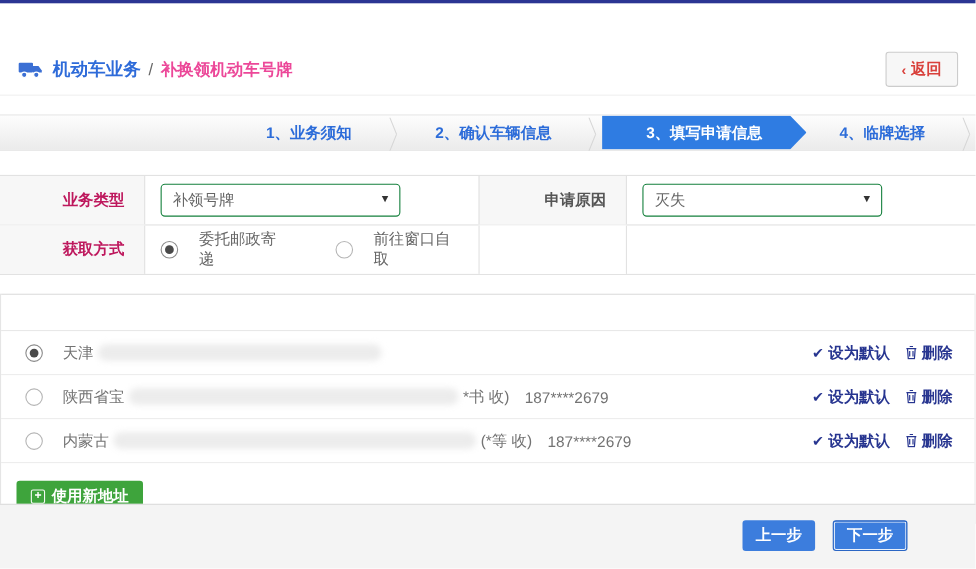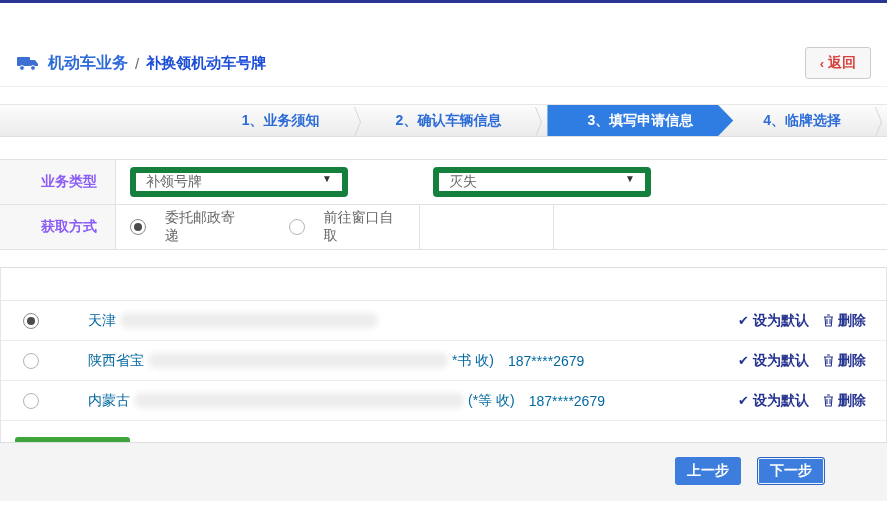--- a/index.html
+++ b/index.html
@@ -10,21 +10,21 @@
     font-size:14px; color:#555;
     position:relative; overflow:hidden;
   }
   .topline { height:3px; background:#2b3593; }
 
   
   .header { height:47px; display:flex; align-items:center; padding:0 16px; border-bottom:1px solid #efefef; background:#fff;margin-top:37px; }
   .truck-icon { width:24px; height:18px; margin-right:8px; display:inline-flex; }
   .page-title { color:#2e6bd9; font-size:16px; font-weight:bold; }
   .crumb-sep { color:#666; margin:0 7px; font-size:15px; }
-  .page-subtitle { color:#1d4ed8; font-size:15px; font-weight:600; }
+  .page-subtitle { color:#ec4899; font-size:15px; font-weight:600; }
   .back-btn {
     margin-left:auto; background:#f7f7f7; border:1px solid #ccc; border-radius:3px;
     padding:6px 14px; color:#d9413c; font-weight:bold; font-size:14px; cursor:pointer;
     display:inline-flex; align-items:center; gap:4px;
   }
   .back-chevron { font-size:13px; font-weight:bold; }
 
   
   .stepbar {
     margin-top:17px; height:33px;
@@ -44,67 +44,67 @@
   .sep { width:16px; position:relative; }
   .sep::before, .sep::after { content:""; position:absolute; left:7px; width:1px; background:#d6d6d6; }
   .sep::before { top:2px; height:15px; transform:skewX(22deg); }
   .sep::after { top:17px; height:15px; transform:skewX(-22deg); }
 
   
   .form-table { margin-top:22px; border:1px solid #e2e2e2; border-left:none; border-right:none; width:100%; }
   .form-row { display:flex; border-bottom:1px solid #e2e2e2; }
   .form-row:last-child { border-bottom:none; }
   .cell { display:flex; align-items:center; }
-  .cell.label { width:116px; background:#f7f7f7; justify-content:flex-end; padding-right:18px; font-weight:bold; color:#8b5cf6; border-right:1px solid #e2e2e2; }
+  .cell.label { width:132px; background:#f7f7f7; justify-content:flex-end; padding-right:18px; font-weight:bold; color:#be185d; border-right:1px solid #e2e2e2; }
   .cell.label2 { width:135px; background:#f7f7f7; justify-content:flex-end; padding-right:18px; font-weight:bold; color:#555; border-right:1px solid #e2e2e2; border-left:1px solid #e2e2e2; }
   .cell.label2.empty { background:#fff; font-weight:normal; }
   .cell.field1 { width:303px; padding:7px 14px; }
   .cell.field2 { flex:1; padding:7px 14px; }
   .row-h1 { height:45px; }
   .row-h2 { height:44px; }
   .select {
-    width:218px; height:30px; background:#fff; border:6px solid #15803d; border-radius:4px;
-    display:flex; padding:0 10px; color:#666; cursor:pointer;
+    width:218px; height:30px; background:#fff; border:1px solid #15803d; border-radius:4px;
+    display:flex; align-items:center; padding:0 10px; color:#666; cursor:pointer;font-family:Liberation Mono, monospace;
   }
   .select .caret { margin-left:auto; font-size:10px; color:#333; }
 
   .radio-group { display:flex; align-items:center; gap:42px; }
   .radio-opt { display:flex; align-items:center; gap:19px; color:#666; cursor:pointer; }
   .radio { width:16px; height:16px; border:1px solid #b5b5b5; border-radius:50%; background:#fff; flex:none; position:relative; }
   .radio.selected { border-color:#8a8a8a; }
   .radio.selected::after { content:""; position:absolute; left:3px; top:3px; width:8px; height:8px; border-radius:50%; background:#4a4a4a; }
 
   
   .addr-section { margin-top:17px; border:1px solid #e5e5e5; border-top:none; }
   .tab-row { height:34px; display:flex; border-bottom:1px solid #e8e8e8; position:relative; }
   .tab-active {
     width:205px; border-top:2px solid #3b7fe0; display:flex; align-items:center; justify-content:center;
     color:#2e6fd9; font-size:14px; cursor:pointer; background:#fff;
   }
   .tab-rest { flex:1; border-top:1px solid #ddd; }
   .addr-row { height:40px; display:flex; align-items:center; padding:0 20px 0 22px; border-bottom:1px solid #ededed; }
   .addr-row .radio { margin-right:18px; cursor:pointer; }
-  .addr-text { color:#0369a1; display:flex; align-items:center; white-space:nowrap;margin-left:31px; }
+  .addr-text { color:#737373; display:flex; align-items:center; white-space:nowrap; }
   .blur-blob { display:inline-block; height:15px; border-radius:8px; background:#ececec; filter:blur(3px); margin:0 4px; vertical-align:middle; }
   .addr-phone { margin-left:14px; }
   .addr-actions { margin-left:auto; display:flex; align-items:center; gap:14px; }
   .action-link { color:#273590; font-weight:600; display:inline-flex; align-items:center; gap:4px; cursor:pointer; }
   .check-icon { font-size:13px; }
   .trash-icon { display:inline-flex; }
   .newaddr-area { padding:16px 0 10px 14px; }
   .btn-green {
     background:#3ea43c; color:#fff; border:none; border-radius:3px; height:28px;
     padding:0 13px; font-size:14px; font-weight:bold; cursor:pointer;
     display:inline-flex; align-items:center; gap:6px; font-family:inherit;
   }
   .plus-box { width:13px; height:13px; border:1px solid rgba(255,255,255,.95); border-radius:2px; display:inline-flex; align-items:center; justify-content:center; font-size:11px; line-height:1; font-weight:bold; }
 
   
   .footer {
-    position:absolute; left:0; right:0; bottom:16px; height:59px;
+    position:absolute; left:0; right:0; bottom:0; height:59px;
     background:#f4f4f4; border-top:1px solid #ddd;
     display:flex; justify-content:flex-end; align-items:flex-start; gap:16px;
     padding:14px 62px 0 0;
   }
   .btn-blue {
     min-width:56px; height:28px; background:#3c7ddd; color:#fff; border:none; border-radius:3px;
     font-size:14px; font-weight:bold; cursor:pointer; padding:0 12px; font-family:inherit;
   }
   .btn-blue.primary { border:1px solid #2b66c4; box-shadow:inset 0 0 0 1px rgba(255,255,255,.9); }
 </style>
@@ -143,20 +143,21 @@
 
 <div class="form-table">
   <div class="form-row row-h1">
     <div class="cell label">业务类型</div>
     <div class="cell field1">
       <div class="select">
         <span>补领号牌</span>
         <span class="caret">▼</span>
       </div>
     </div>
+    <div class="cell label2">申请原因</div>
     <div class="cell field2">
       <div class="select">
         <span>灭失</span>
         <span class="caret">▼</span>
       </div>
     </div>
   </div>
   <div class="form-row row-h2">
     <div class="cell label">获取方式</div>
     <div class="cell field1">

